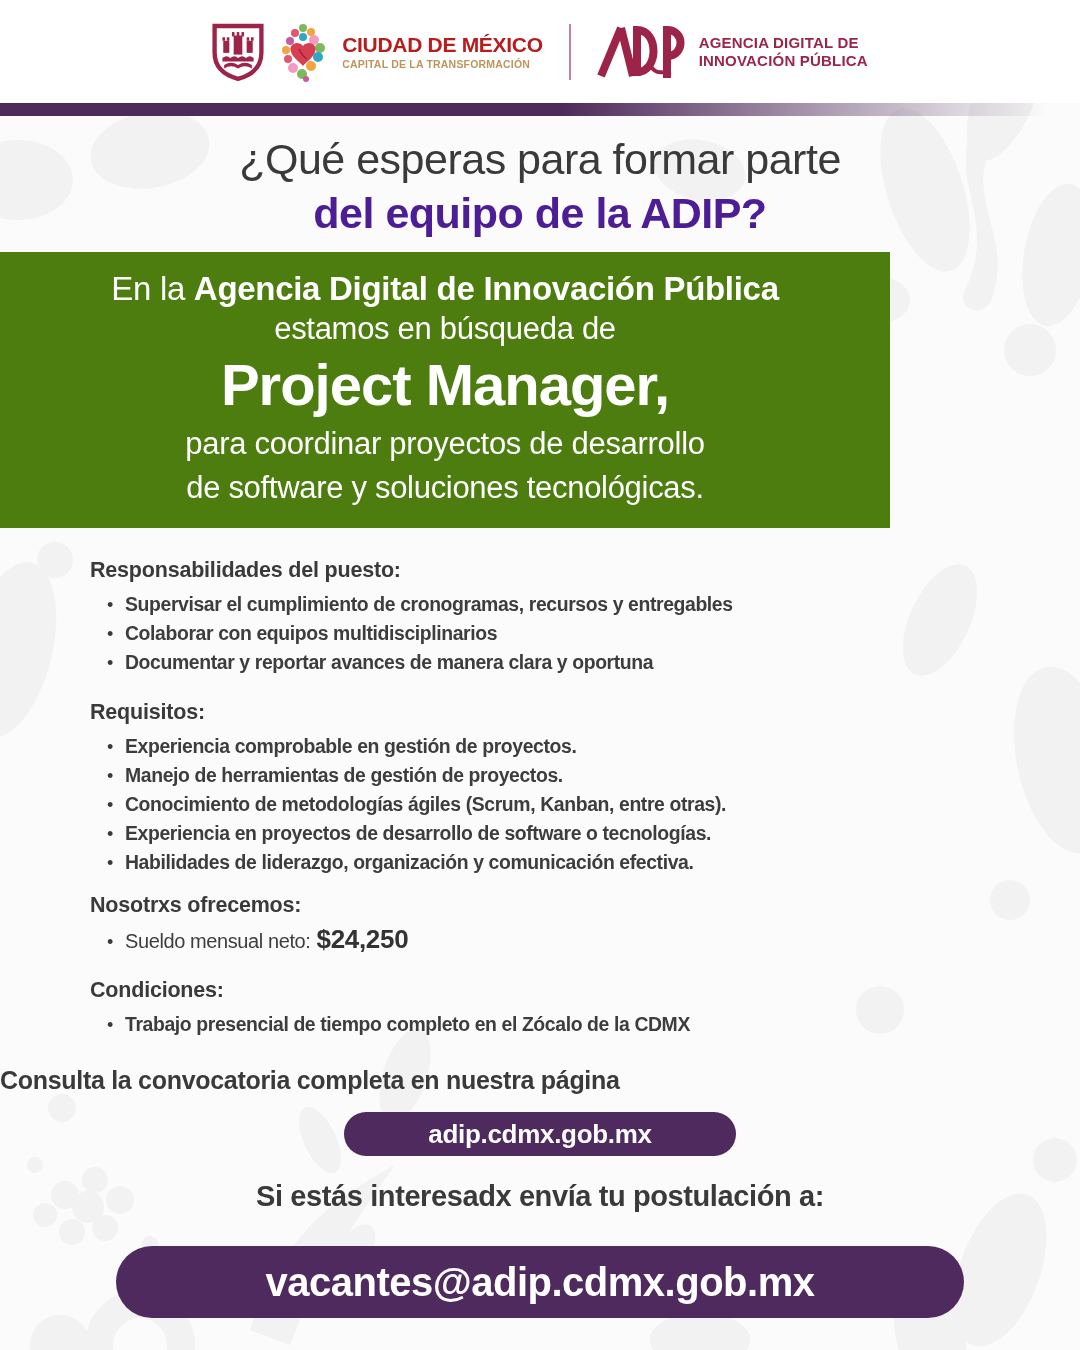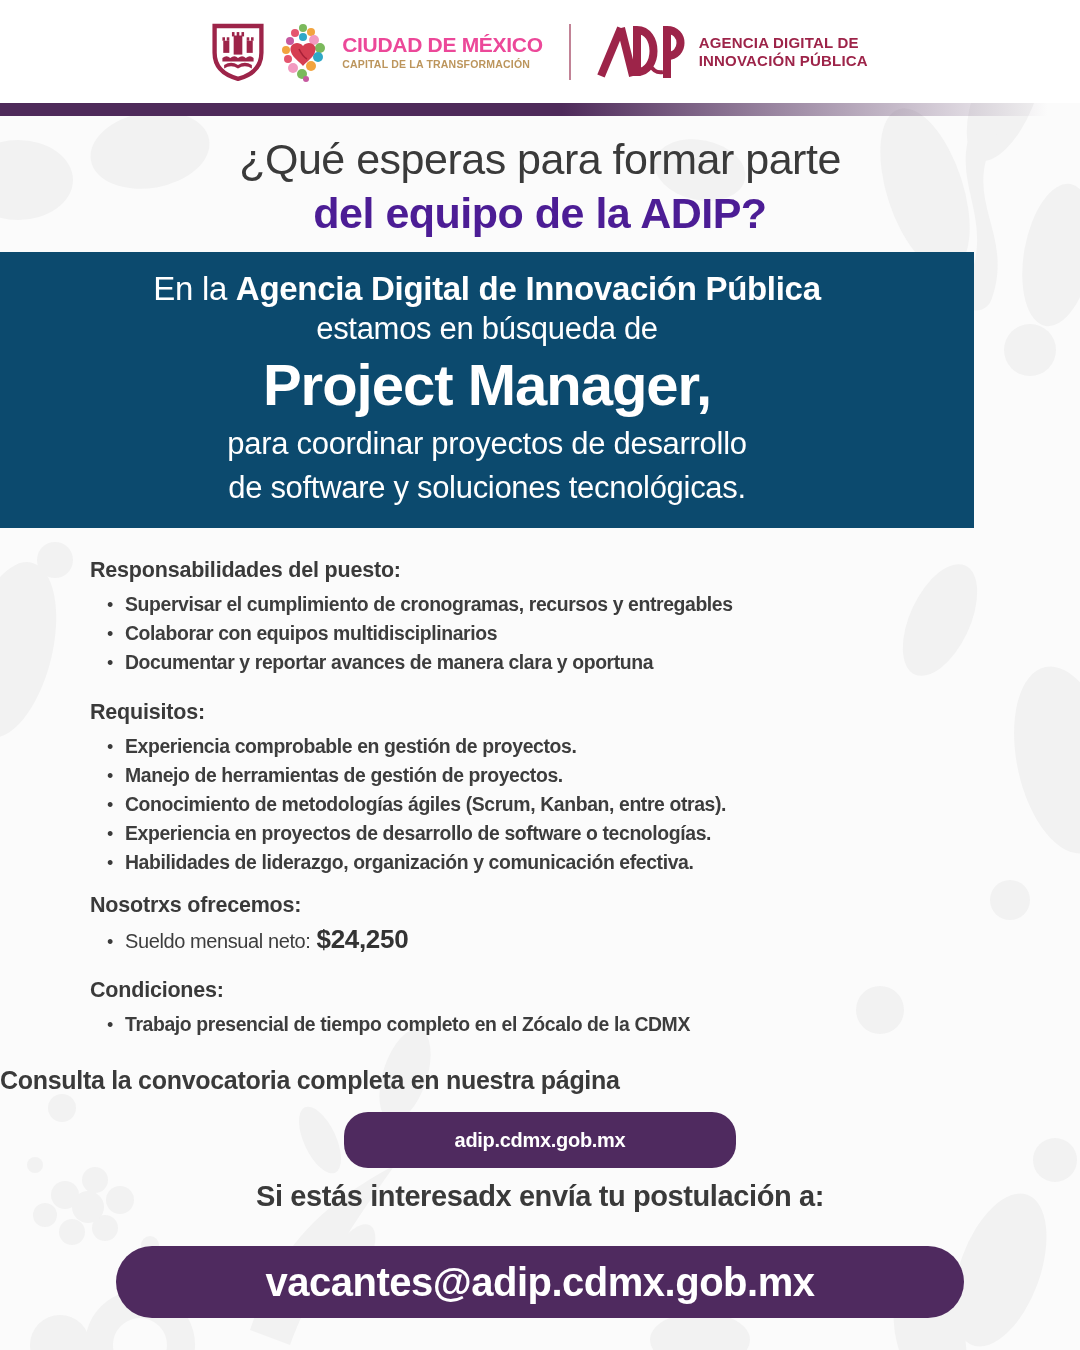--- a/index.html
+++ b/index.html
@@ -14,42 +14,42 @@
   }
   
   .watermark{position:absolute;inset:0;z-index:0;}
   
   .header{
     position:absolute;top:0;left:0;width:1080px;height:103px;
     display:flex;align-items:center;justify-content:center;gap:14px;
     z-index:2;background:#ffffff;
   }
   .logo-text{display:flex;flex-direction:column;justify-content:center;line-height:1.1;}
-  .cdmx-title{font-size:21px;font-weight:700;color:#ec4899;letter-spacing:-0.3px;}
+  .cdmx-title{font-size:21px;font-weight:700;color:#b91c1c;letter-spacing:-0.3px;}
   .cdmx-subtitle{font-size:10.5px;font-weight:700;color:#bc955c;letter-spacing:0.2px;margin-top:3px;}
   .header-divider{width:2px;height:56px;background:#c28396;margin:0 12px;}
   .adip-wrap{display:flex;align-items:center;gap:10px;}
   .adip-text{display:flex;flex-direction:column;line-height:1.15;}
   .adip-line{font-size:15px;font-weight:700;color:#9d2449;letter-spacing:0.2px;}
   
   .grad-bar{
     position:absolute;top:103px;left:0;width:1080px;height:13px;z-index:2;
     background:linear-gradient(90deg,#4e2a5a 0%,#4e2a5a 52%,rgba(78,42,90,0) 97%);
   }
   
   .title-block{
     position:absolute;top:116px;left:0;width:1080px;height:136px;z-index:2;
     text-align:center;padding-top:16px;box-sizing:border-box;
   }
   .title-line1{font-size:43px;font-weight:400;line-height:54px;color:#3a3a3a;letter-spacing:-0.5px;}
   .title-line2{font-size:43px;font-weight:700;line-height:54px;color:#4c1d95;letter-spacing:-0.5px;}
   
   .banner{
-    position:absolute;top:252px;left:0;width:974px;height:276px;z-index:2;
-    background:#0c4a6e;color:#ffffff;text-align:center;
+    position:absolute;top:252px;left:0;width:890px;height:276px;z-index:2;
+    background:#4d7c0f;color:#ffffff;text-align:center;
     padding-top:16px;box-sizing:border-box;
   }
   .banner-line1{font-size:33px;font-weight:400;line-height:42px;letter-spacing:-0.3px;}
   .banner-line1 b{font-weight:700;}
   .banner-line2{font-size:31px;font-weight:400;line-height:38px;letter-spacing:-0.3px;}
   .banner-role{font-size:58px;font-weight:700;line-height:70px;letter-spacing:-1px;margin:2px 0;}
   .banner-line4{font-size:31px;font-weight:400;line-height:44px;letter-spacing:-0.3px;}
   .banner-line5{font-size:31px;font-weight:400;line-height:44px;letter-spacing:-0.3px;}
   
   .section{position:absolute;left:90px;width:900px;z-index:2;}
@@ -60,21 +60,21 @@
   .salary-value{font-size:26px;font-weight:700;color:#333333;letter-spacing:-0.3px;margin-left:6px;}
   
   .consulta-line{
     position:absolute;top:1066px;left:0;width:1080px;z-index:2;
     font-size:25px;font-weight:700;color:#3a3a3a;letter-spacing:-0.3px;
   }
   .pill{
     position:absolute;z-index:2;display:flex;align-items:center;justify-content:center;
     background:#4f2a5f;color:#ffffff;font-weight:700;cursor:pointer;
   }
-  .pill-site{top:1112px;left:344px;width:392px;height:56px;border-radius:24px;font-size:20px;letter-spacing:-0.3px;}
+  .pill-site{top:1112px;left:344px;width:392px;height:44px;border-radius:24px;font-size:26px;letter-spacing:-0.3px;}
   .apply-line{
     position:absolute;top:1180px;left:0;width:1080px;z-index:2;
     text-align:center;font-size:29px;font-weight:700;color:#3a3a3a;letter-spacing:-0.4px;
   }
   .pill-email{top:1246px;left:116px;width:848px;height:72px;border-radius:37px;font-size:40px;letter-spacing:-0.5px;}
 </style>
 </head>
 <body>
 
 <div class="poster">

